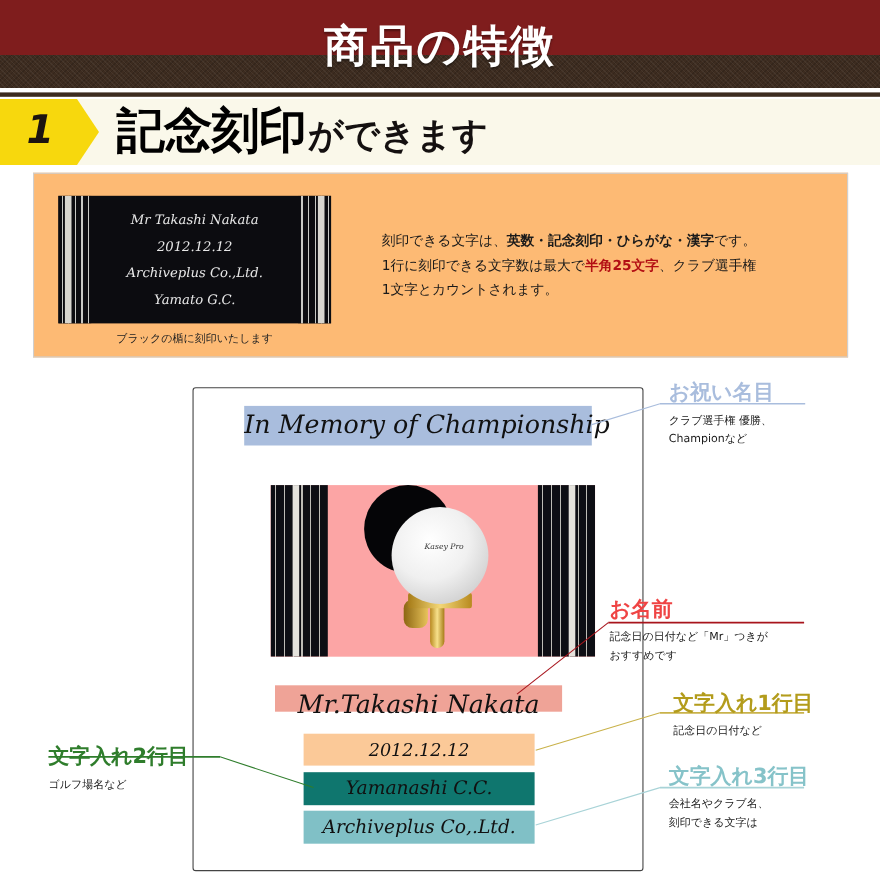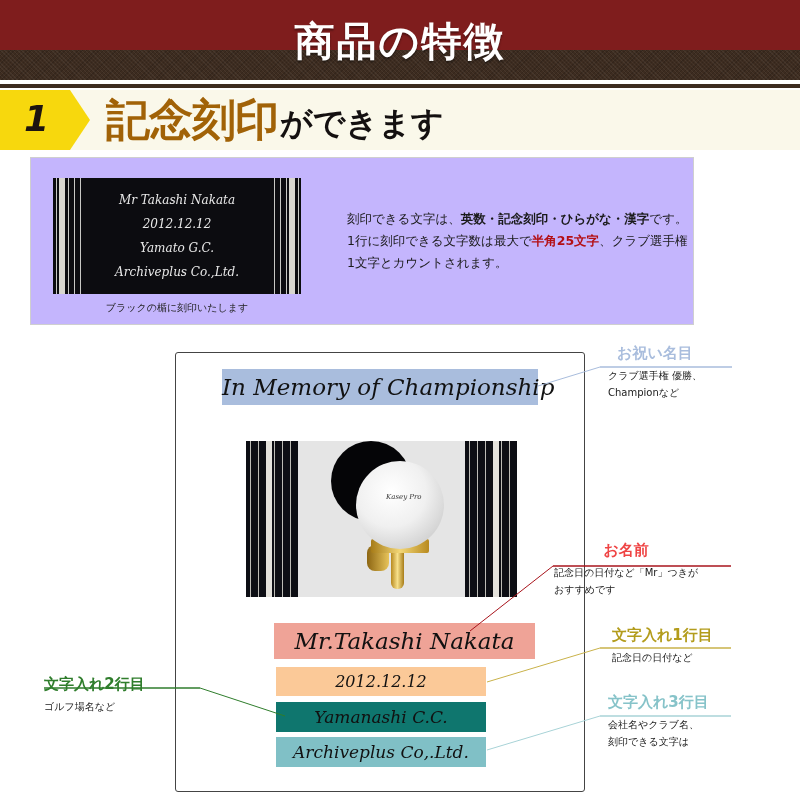--- a/index.html
+++ b/index.html
@@ -37,27 +37,27 @@
       clip-path: polygon(0 0, 70px 0, 90px 30px, 70px 60px, 0 60px);
     }
     .num-badge span {
       position: absolute; left: 24px; top: 8px; font-size: 36px; font-weight: bold; font-style: italic;
       color: #1c1410;
     }
     .section-title {
       position: absolute; left: 106px; top: 4px; height: 52px; display: flex; align-items: flex-end;
       font-weight: bold;
     }
-    .section-title .red { font-size: 44px; color: #a16207; letter-spacing: -1px; line-height: 52px; }
+    .section-title .red { font-size: 44px; color: #000000; letter-spacing: -1px; line-height: 52px; }
     .section-title .black { font-size: 32px; color: #141010; line-height: 46px; margin-left: 2px; }
 
     
     .info-box {
-      position: absolute; left: 30px; top: 157px; width: 664px; height: 168px;
-      border: 1px solid #cfcfcf; background: #c4b5fd;
+      position: absolute; left: 30px; top: 157px; width: 741px; height: 168px;
+      border: 1px solid #cfcfcf; background: #fdba74;
     }
     .plate {
       position: absolute; left: 22px; top: 20px; width: 248px; height: 116px;
       background: #0c0c10; overflow: hidden;
     }
     .plate .stripes-l, .plate .stripes-r {
       position: absolute; top: 0; height: 116px; width: 30px;
       background: repeating-linear-gradient(90deg, #0c0c10 0 3px, #c8c8c4 3px 4px, #0c0c10 4px 6px);
     }
     .plate .stripes-l { left: 0; }
@@ -83,28 +83,28 @@
     
     .frame {
       position: absolute; left: 175px; top: 352px; width: 410px; height: 440px;
       border: 1px solid #444; border-radius: 3px; background: #fff;
     }
     .tag {
       position: absolute; font-family: "DejaVu Serif", serif; font-style: italic; color: #111;
       text-align: center; white-space: nowrap;
     }
     .tag-title { left: 222px; top: 369px; width: 316px; height: 36px; background: #a9bddd; font-size: 23px; line-height: 36px; }
-    .tag-name  { left: 250px; top: 623px; width: 261px; height: 36px; background: #efa397; font-size: 23px; line-height: 36px; margin-left: 24px; }
+    .tag-name  { left: 250px; top: 623px; width: 261px; height: 24px; background: #efa397; font-size: 23px; line-height: 36px; }
     .tag-date  { left: 276px; top: 667px; width: 210px; height: 29px; background: #fbc998; font-size: 16px; line-height: 29px; }
     .tag-club  { left: 276px; top: 702px; width: 210px; height: 30px; background: #0f766e; font-size: 17px; line-height: 30px; }
     .tag-co    { left: 276px; top: 737px; width: 210px; height: 30px; background: #80c0c6; font-size: 17px; line-height: 30px; }
 
     .photo {
-      position: absolute; left: 246px; top: 441px; width: 271px; height: 156px;
-      background: #e5e5e5; overflow: hidden;
+      position: absolute; left: 246px; top: 441px; width: 295px; height: 156px;
+      background: #fca5a5; overflow: hidden;
     }
     .photo .sl, .photo .sr {
       position: absolute; top: 0; height: 156px; width: 52px;
       background: repeating-linear-gradient(90deg, #0d0e14 0 4px, #bdbcb6 4px 5px, #0d0e14 5px 8px);
     }
     .photo .sl { left: 0; }
     .photo .sr { right: 0; }
     .photo .wl, .photo .wr { position: absolute; top: 0; width: 6px; height: 156px; background: #e4e2dc; }
     .photo .wl { left: 20px; }
     .photo .wr { right: 18px; }
@@ -116,21 +116,21 @@
     .photo .ball-label {
       position: absolute; left: 140px; top: 52px; font-size: 7px; color: #333;
       font-family: "DejaVu Serif", serif; font-style: italic;
     }
     .photo .tee-cup { position: absolute; left: 125px; top: 98px; width: 58px; height: 14px; background: linear-gradient(90deg,#a77c18,#f3d777,#b88a1f); border-radius: 2px; }
     .photo .tee-stem { position: absolute; left: 145px; top: 110px; width: 13px; height: 38px; background: linear-gradient(90deg,#b88a1f,#f7e08a,#a77c18); border-radius: 0 0 6px 6px; }
     .photo .tee-arm { position: absolute; left: 121px; top: 104px; width: 22px; height: 26px; background: linear-gradient(90deg,#8d6612,#e7c35a); border-radius: 8px; }
 
     
     .callout { position: absolute; }
-    .callout .head { font-size: 15px; font-weight: bold; white-space: nowrap; text-align: center; }
+    .callout .head { font-size: 19px; font-weight: bold; white-space: nowrap; }
     .callout .body { font-size: 10px; color: #1a1a1a; line-height: 17px; margin-top: 4px; white-space: nowrap; }
 
     .c-title { left: 608px; top: 344px; }
     .c-title .head { color: #a9bddd; }
     .c-name  { left: 554px; top: 541px; }
     .c-name .head { color: #ef4444; }
     .c-line1 { left: 612px; top: 626px; }
     .c-line1 .head { color: #b39c1c; }
     .c-line3 { left: 608px; top: 693px; }
     .c-line3 .head { color: #86c3c9; }
@@ -161,22 +161,22 @@
 
 <div class="info-box">
   <div class="plate">
     <div class="stripes-l"></div>
     <div class="edge-l"></div>
     <div class="stripes-r"></div>
     <div class="edge-r"></div>
     <div class="lines">
       <div>Mr Takashi Nakata</div>
       <div>2012.12.12</div>
+      <div>Archiveplus Co.,Ltd.</div>
       <div>Yamato G.C.</div>
-      <div>Archiveplus Co.,Ltd.</div>
     </div>
   </div>
   <div class="caption">ブラックの楯に刻印いたします</div>
   <div class="desc">
     <div><span>刻印できる文字は、</span><b>英数・記念刻印・ひらがな・漢字</b><span>です。</span></div>
     <div><span>1行に刻印できる文字数は最大で</span><span class="hl">半角25文字</span><span>、クラブ選手権</span></div>
     <div>1文字とカウントされます。</div>
   </div>
 </div>
 

